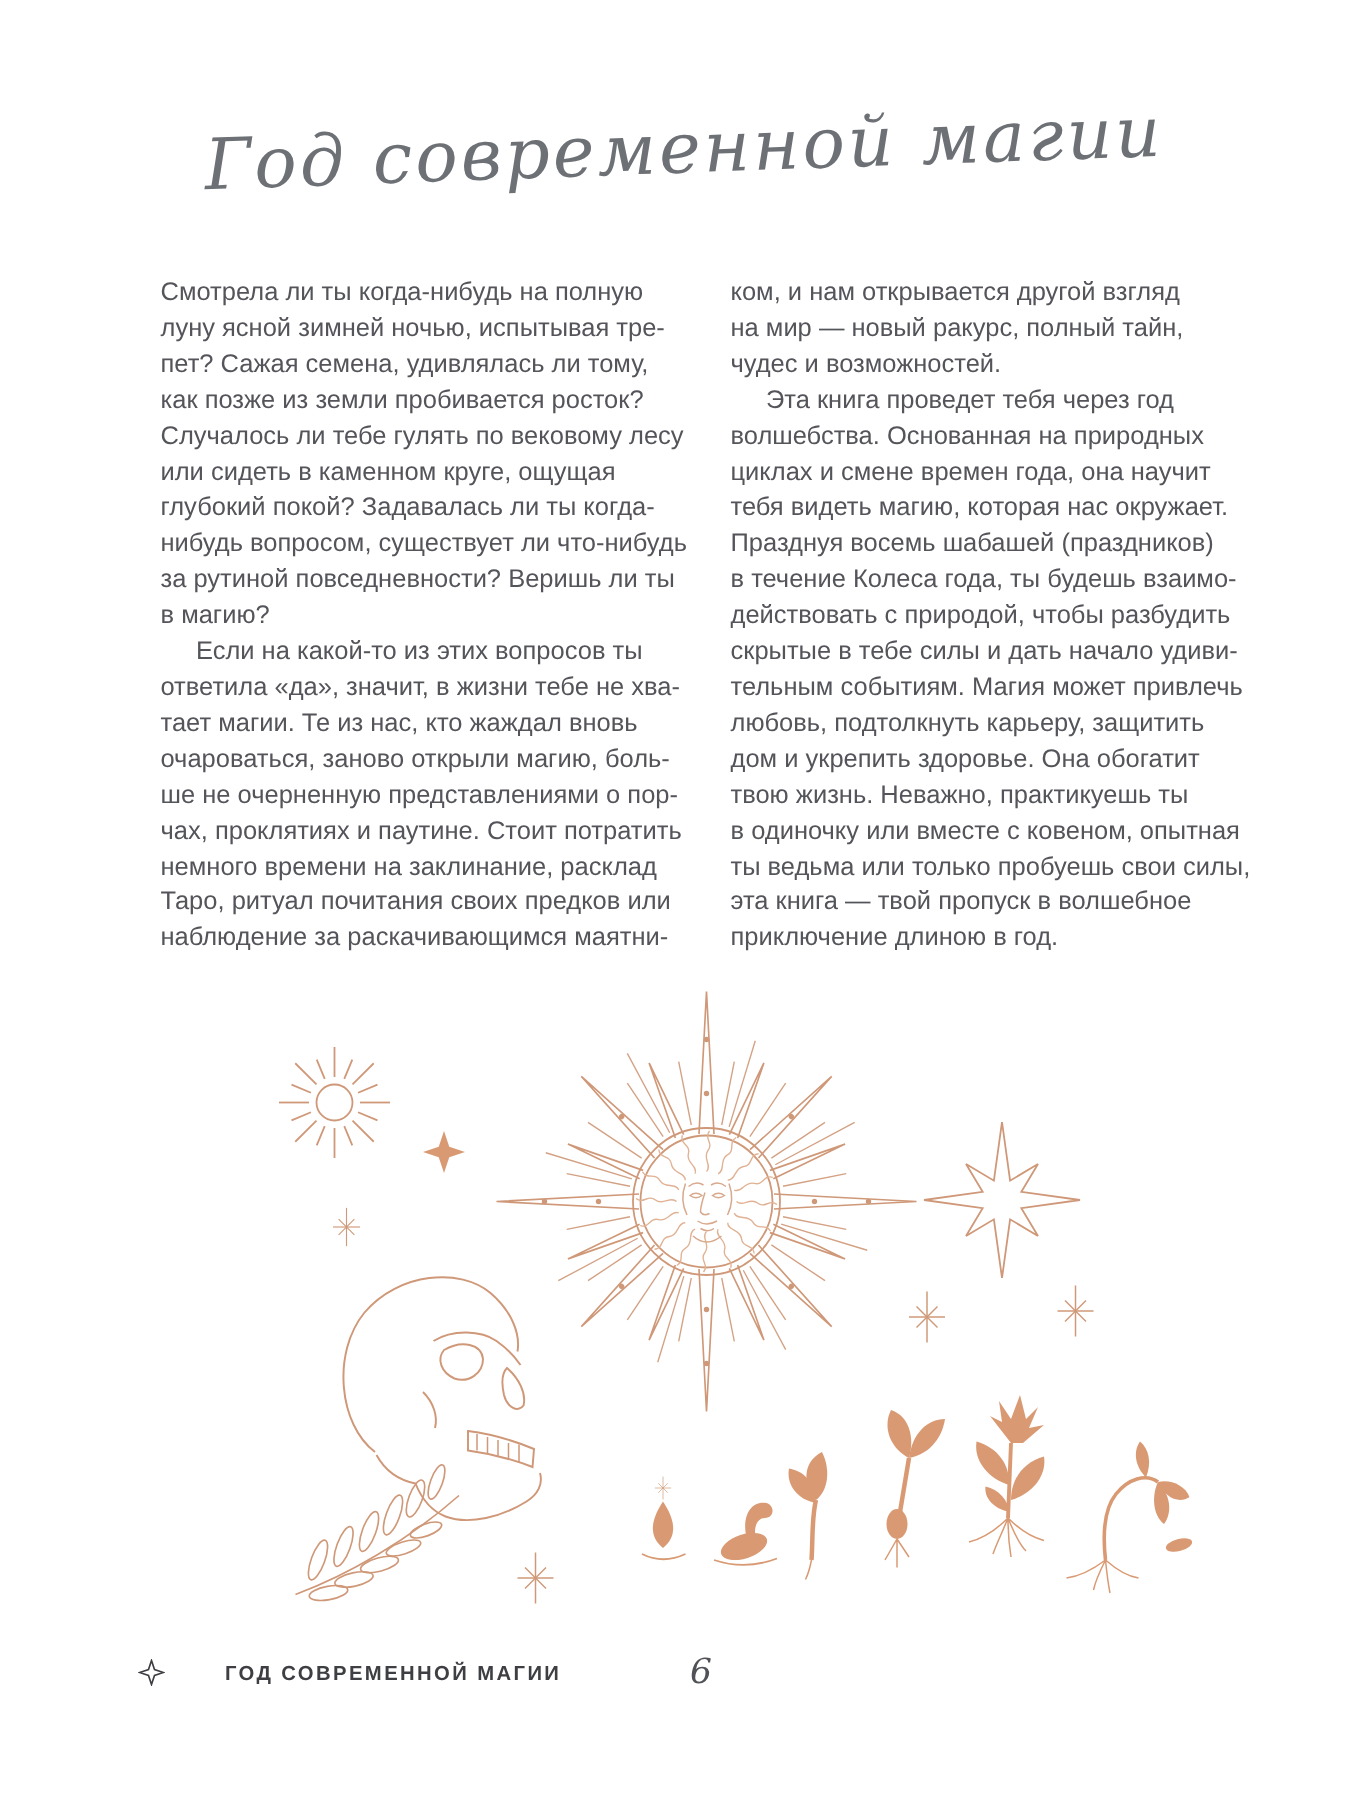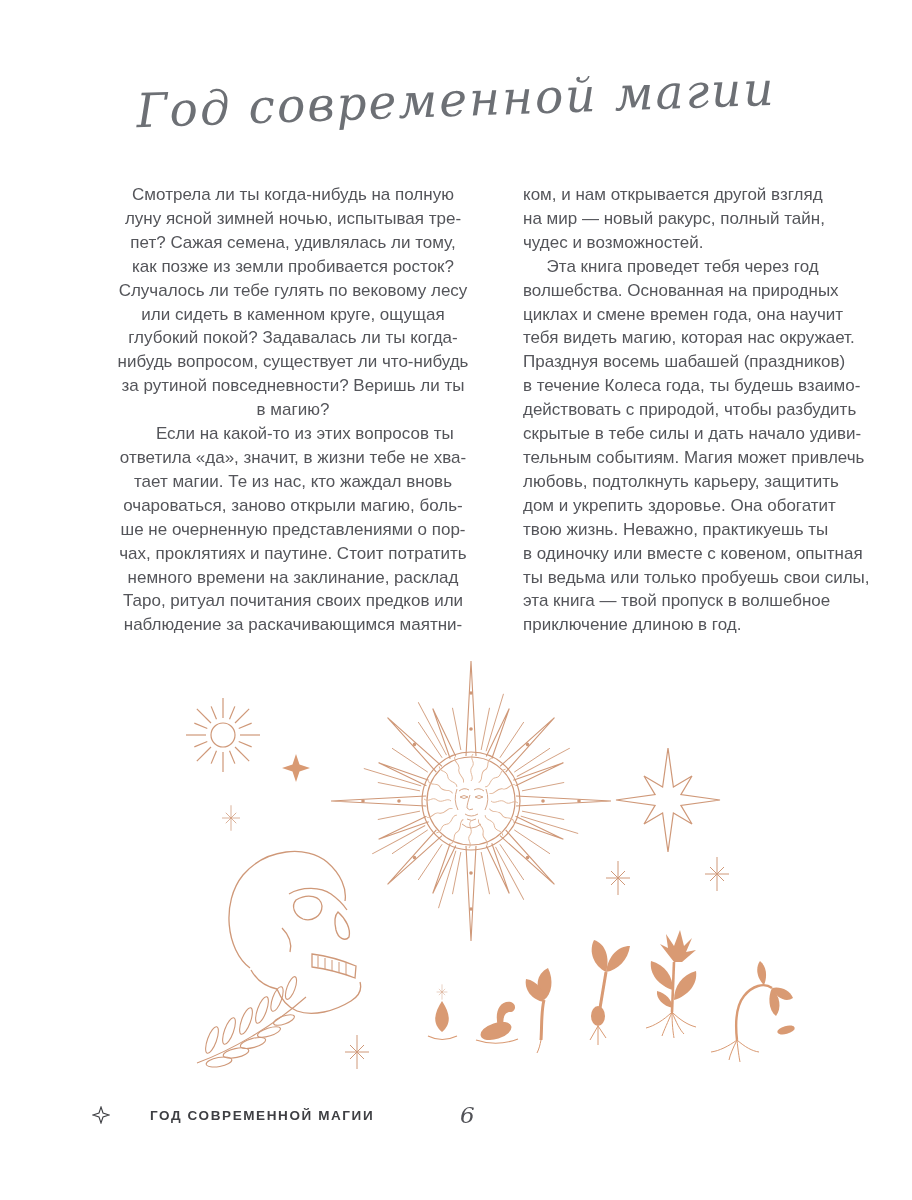--- a/index.html
+++ b/index.html
@@ -26,22 +26,22 @@
   }
   .col{
     position:absolute;
     top:183px;
     width:372px;
     white-space:pre;
     font-size:17px;
     line-height:23.9px;
     color:#54555a;
   }
-  .col-left{left:107px;text-align:center;}
-  .col-right{left:487px;margin-left:36px;}
+  .col-left{left:107px;}
+  .col-right{left:487px;}
   .illus{position:absolute;left:0;top:640px;}
   .footer{
     position:absolute;
     left:0;top:1100px;width:912px;height:36px;
   }
   .footer-star{position:absolute;left:92px;top:6px;}
   .footer-label{
     position:absolute;left:150px;top:8px;
     font-size:13.5px;font-weight:700;
     letter-spacing:1.6px;

